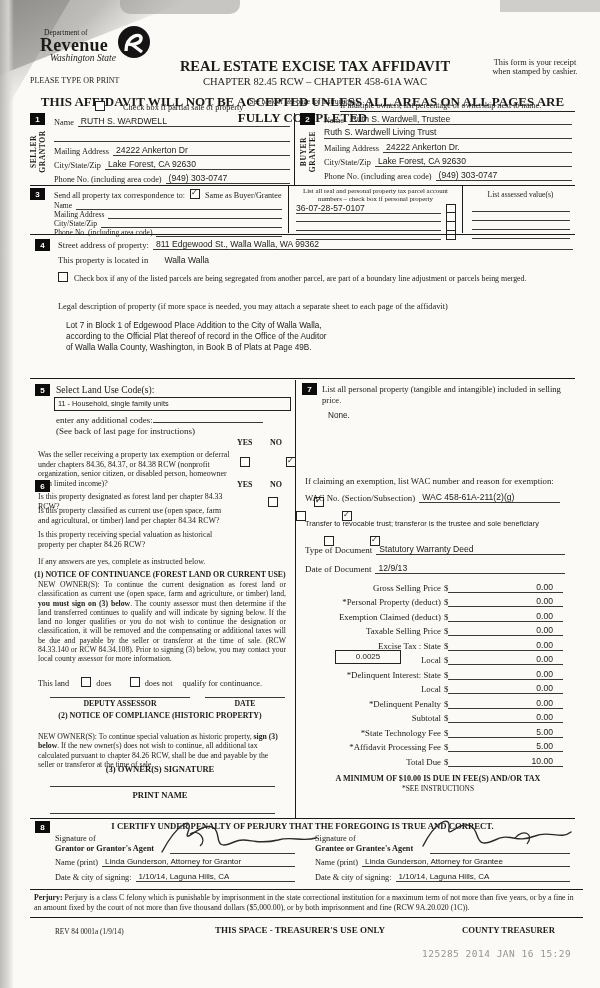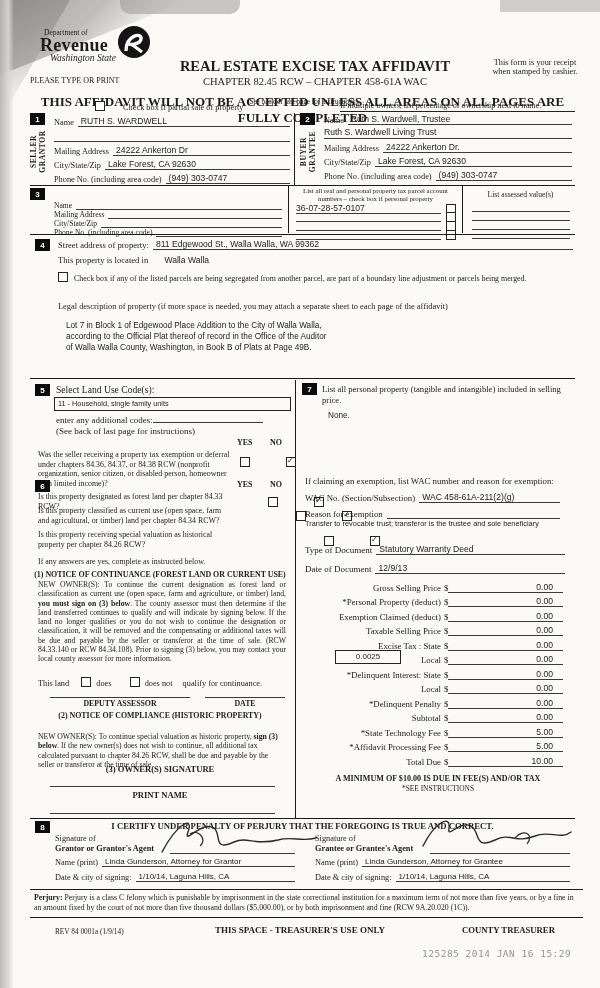--- a/index.html
+++ b/index.html
@@ -141,20 +141,25 @@
       <span class="fill fval">(949) 303-0747</span>
     </div>
   </div>
 
   <div class="hline" style="left:30px; right:25px; top:185px;"></div>
   <div class="abs" style="left:30px; top:186px; width:545px; height:47px;">
     <div class="abs" style="left:258px; top:0; height:47px; border-left:1px solid #1a1a1a;"></div>
     <div class="abs" style="left:432px; top:0; height:47px; border-left:1px solid #1a1a1a;"></div>
 
     <div class="sec-num" style="left:0px; top:2px;">3</div>
+    <div class="abs" style="left:24px; top:3px; font-size:8.1px;">
+      <span>Send all property tax correspondence to:</span>
+      <span class="cb checked" style="margin:0 3px;"></span>
+      <span>Same as Buyer/Grantee</span>
+    </div>
     <div class="frow" style="left:24px; top:15px; width:228px; font-size:7.6px;">
       <span class="flabel" style="font-size:7.6px;">Name</span>
       <span class="fill"></span>
     </div>
     <div class="frow" style="left:24px; top:24px; width:228px;">
       <span class="flabel" style="font-size:7.6px;">Mailing Address</span>
       <span class="fill"></span>
     </div>
     <div class="frow" style="left:24px; top:33px; width:228px;">
       <span class="flabel" style="font-size:7.6px;">City/State/Zip</span>
@@ -280,24 +285,20 @@
 
     
     <div class="sec-num" style="left:272px; top:3px;">7</div>
     <div class="abs" style="left:292px; top:4px; width:248px; font-size:8.6px; line-height:11px;">List all  personal property (tangible and intangible) included in selling price.</div>
     <div class="abs sans" style="left:298px; top:31px; font-size:8.2px;">None.</div>
 
     <div class="abs" style="left:275px; top:96px; width:265px; font-size:8.8px;">If claiming an exemption, list WAC number and reason for exemption:</div>
     <div class="frow" style="left:275px; top:112px; width:255px;">
       <span class="flabel" style="font-size:8.8px;">WAC No. (Section/Subsection)</span>
       <span class="fill fval">WAC 458-61A-211(2)(g)</span>
-    </div>
-    <div class="abs" style="left:275px; top:128px; width:255px; font-size:8.8px; display:flex; align-items:flex-end;">
-      <span style="white-space:nowrap;">Reason for exemption</span>
-      <span class="uline" style="flex:1; margin-left:4px; height:10px;"></span>
     </div>
     <div class="abs sans" style="left:275px; top:139px; width:260px; font-size:7.4px;">Transfer to revocable trust; transferor is the trustee and sole beneficiary</div>
 
     
     <div class="frow" style="left:275px; top:164px; width:260px;">
       <span class="flabel" style="font-size:9px;">Type of Document</span>
       <span class="fill fval">Statutory Warranty Deed</span>
     </div>
     <div class="frow" style="left:275px; top:183px; width:260px;">
       <span class="flabel" style="font-size:9px;">Date of Document</span>

